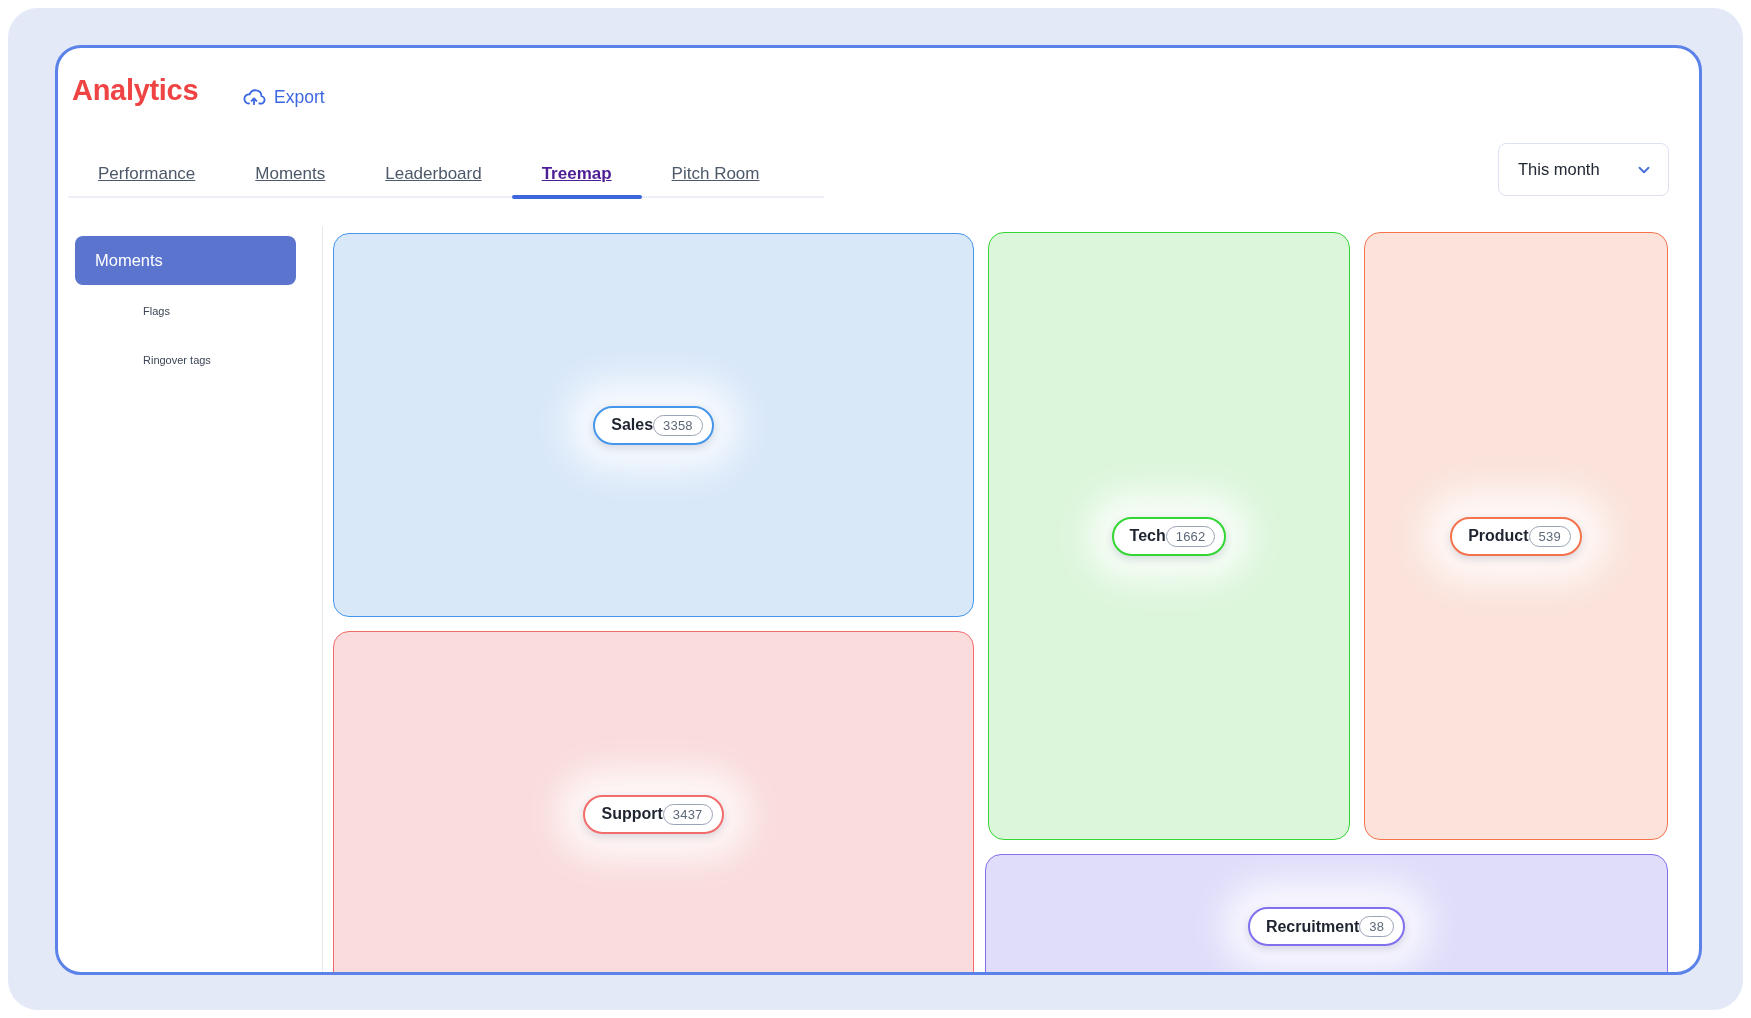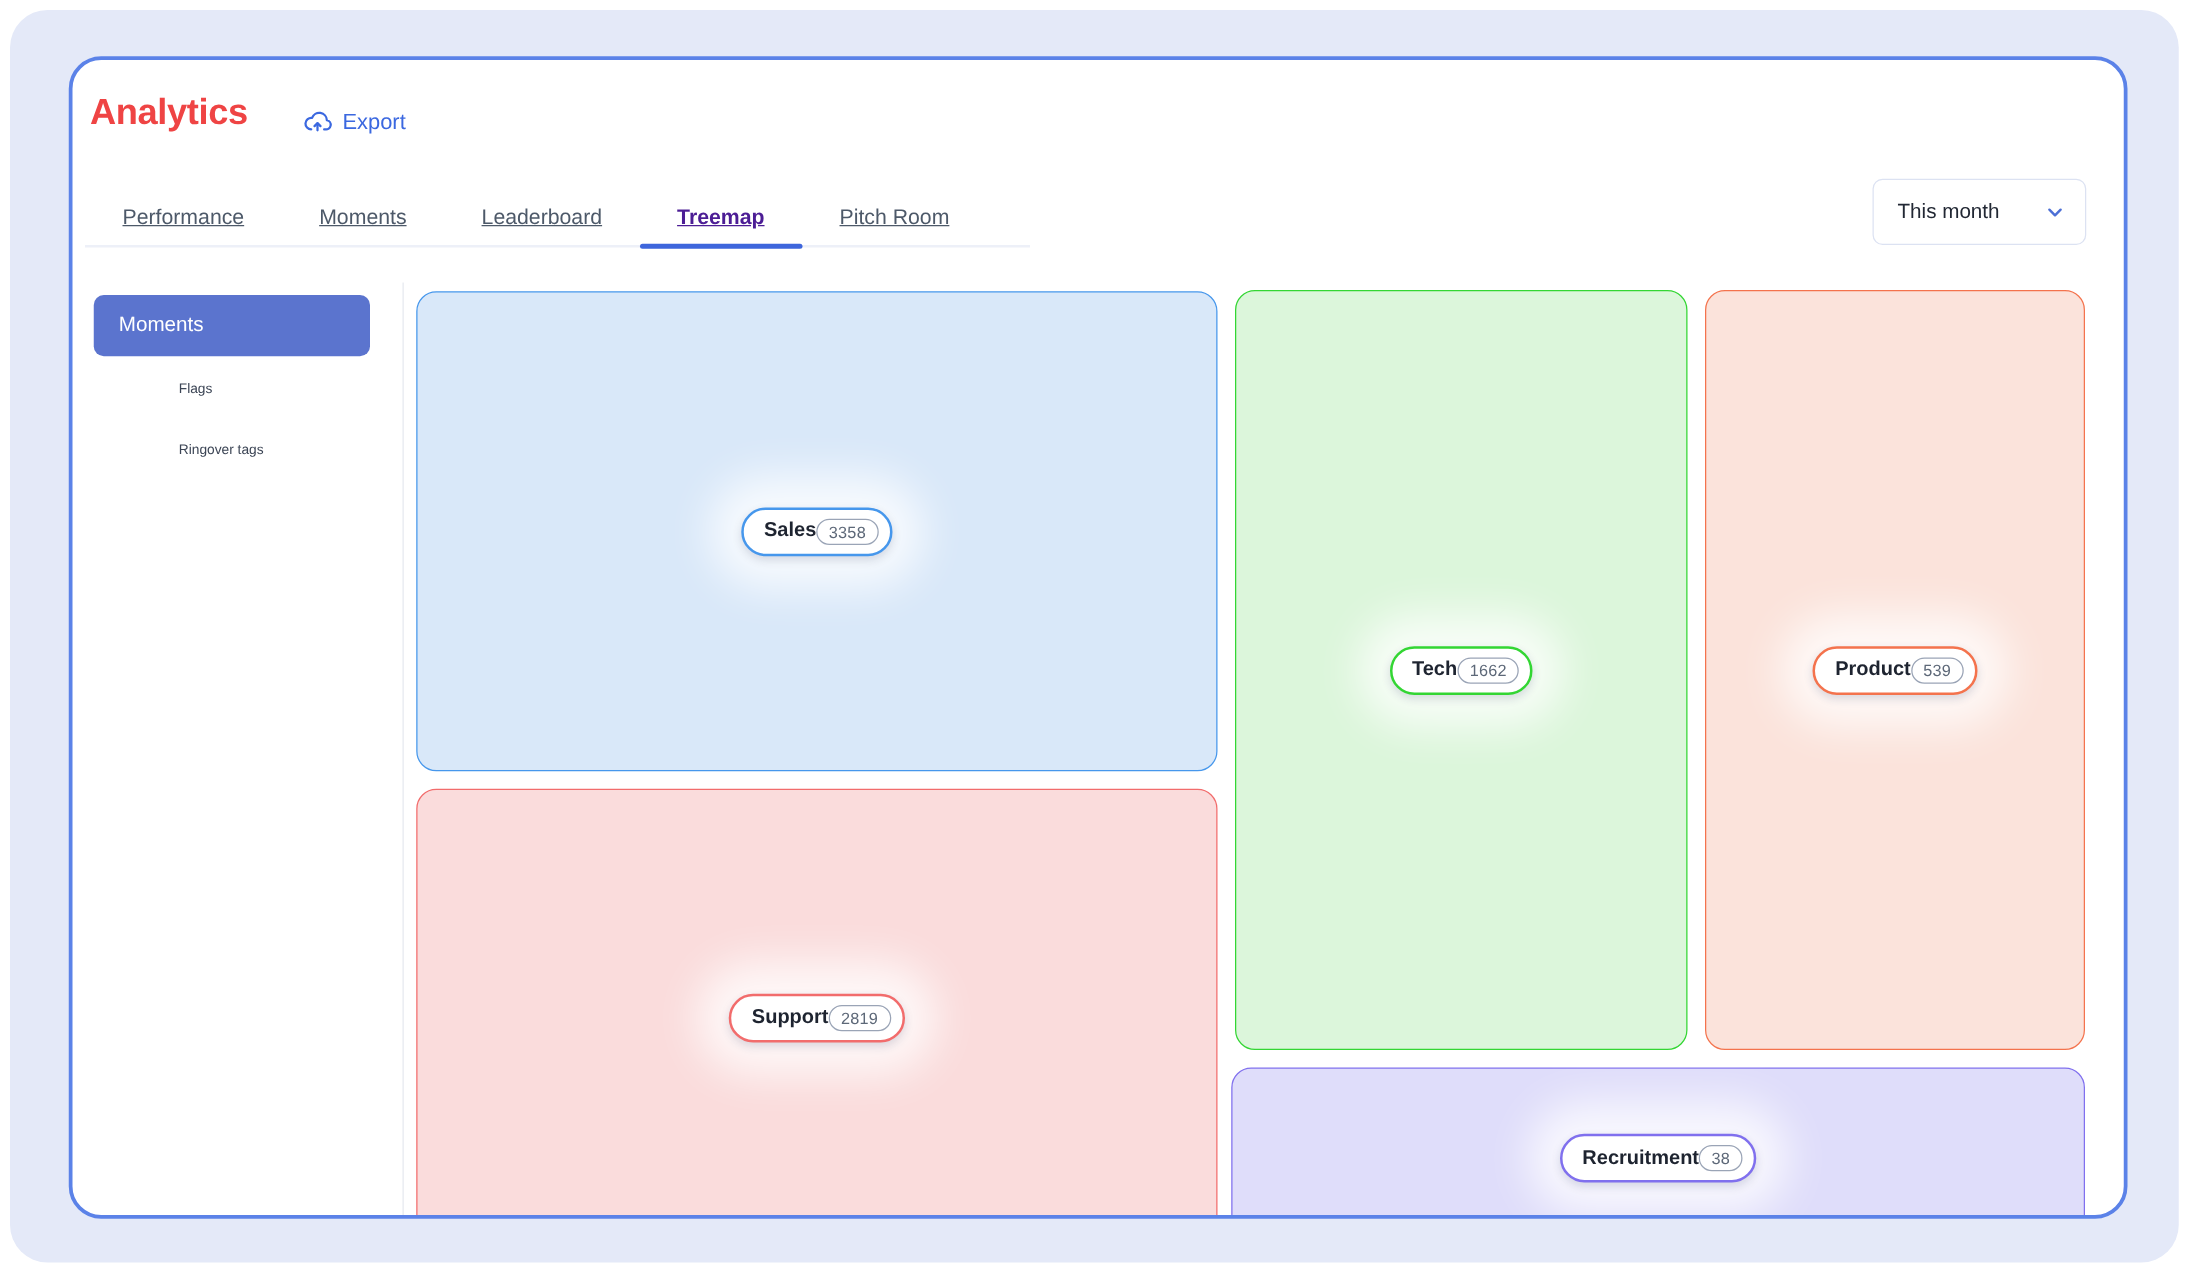--- a/index.html
+++ b/index.html
@@ -165,21 +165,21 @@
   <div class="tm-rect tm-sales" style="background-color: rgb(217, 232, 249); border-color: rgb(70, 151, 236);">
     <div class="chip" style="border-color: rgb(70, 151, 236);">
       <span>Sales</span>
       <span class="chip-count">3358</span>
     </div>
   </div>
 
   <div class="tm-rect tm-support" style="background-color: rgb(250, 220, 220); border-color: rgb(242, 108, 108);">
     <div class="chip" style="border-color: rgb(242, 108, 108);">
       <span>Support</span>
-      <span class="chip-count">2819</span>
+      <span class="chip-count">3437</span>
     </div>
   </div>
 
   <div class="tm-rect tm-tech" style="background-color: rgb(220, 246, 219); border-color: rgb(51, 214, 51);">
     <div class="chip" style="border-color: rgb(51, 214, 51);">
       <span>Tech</span>
       <span class="chip-count">1662</span>
     </div>
   </div>
 

